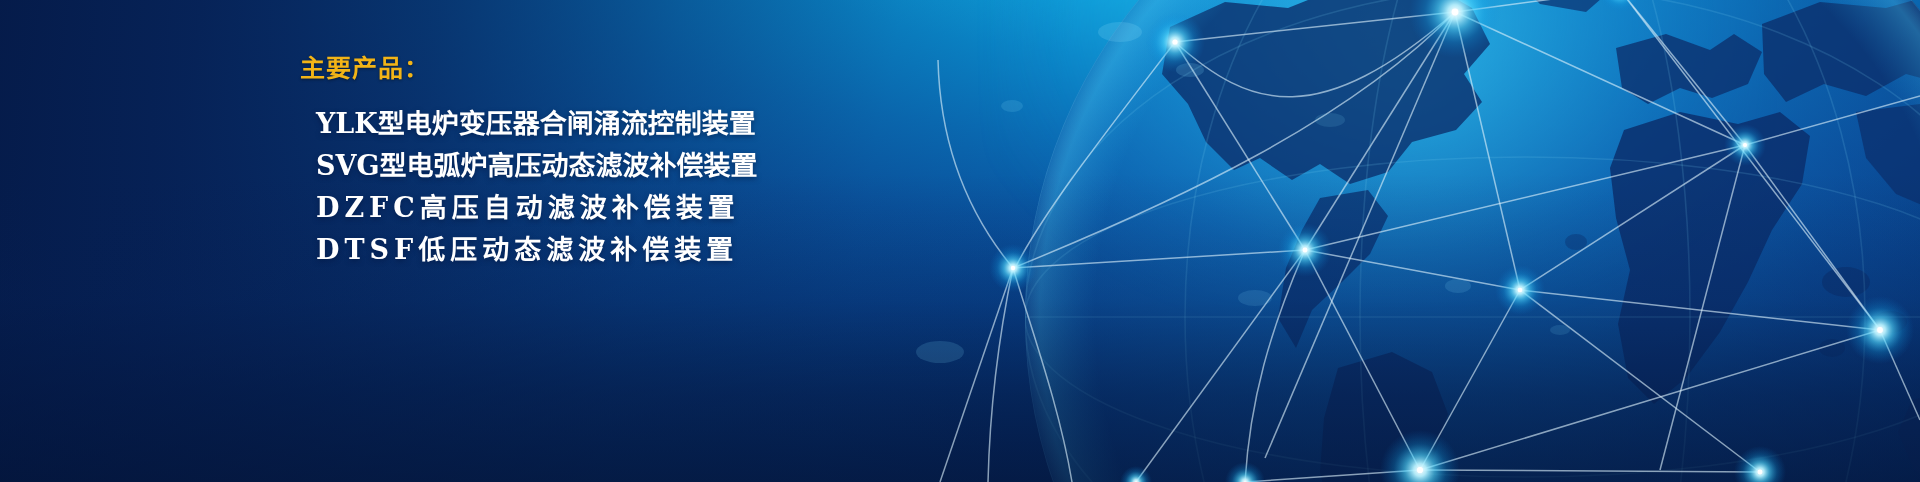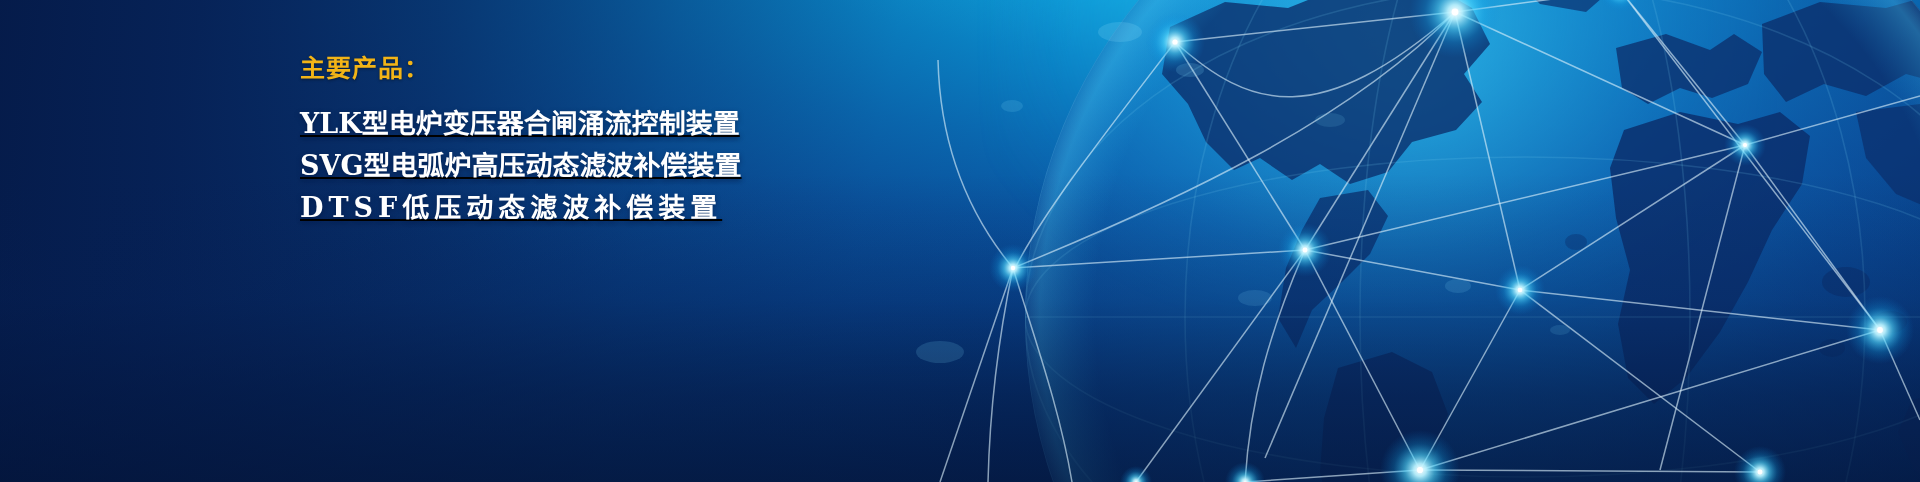--- a/index.html
+++ b/index.html
@@ -101,23 +101,22 @@
     font-family: "DejaVu Sans", "Liberation Sans", sans-serif;
     font-weight: bold;
     font-size: 25px;
     letter-spacing: 1px;
     line-height: 1;
     margin: 0 0 22px 0;
     text-shadow: 0 1px 3px rgba(0,0,0,0.45);
   }
   .product-list {
     list-style: none;
-    margin: 0;
+    margin: 16px;
     padding: 0;
-    text-decoration: underline;
   }
   .product-item {
     color: #ffffff;
     font-family: "DejaVu Serif", "Liberation Serif", serif;
     font-weight: bold;
     font-size: 27px;
     line-height: 42px;
     white-space: nowrap;
     text-shadow: 0 2px 5px rgba(0,20,60,0.55);
   }
@@ -292,17 +291,18 @@
       <ellipse cx="1560" cy="330" rx="10" ry="5" opacity="0.13"></ellipse>
       <ellipse cx="1330" cy="120" rx="15" ry="7" opacity="0.13"></ellipse>
     </g>
   </svg>
 
   <div class="copy">
     <div class="copy-heading">主要产品：</div>
     <ul class="product-list">
       <li class="product-item">YLK型电炉变压器合闸涌流控制装置</li>
       <li class="product-item">SVG型电弧炉高压动态滤波补偿装置</li>
+      <li class="product-item spaced">DZFC高压自动滤波补偿装置</li>
       <li class="product-item spaced">DTSF低压动态滤波补偿装置</li>
     </ul>
   </div>
 
 </div>
 
 </body></html>

